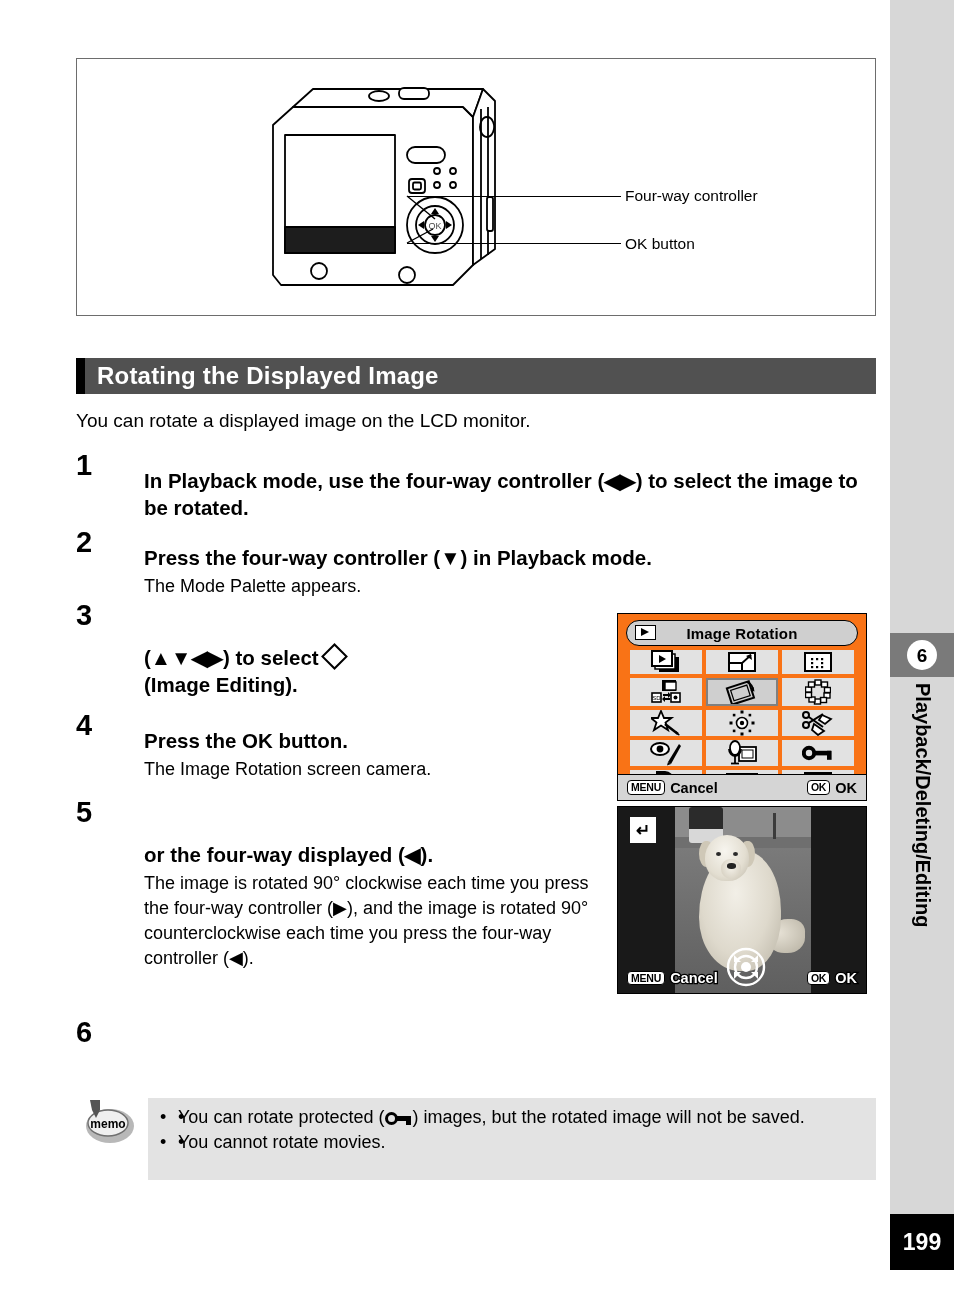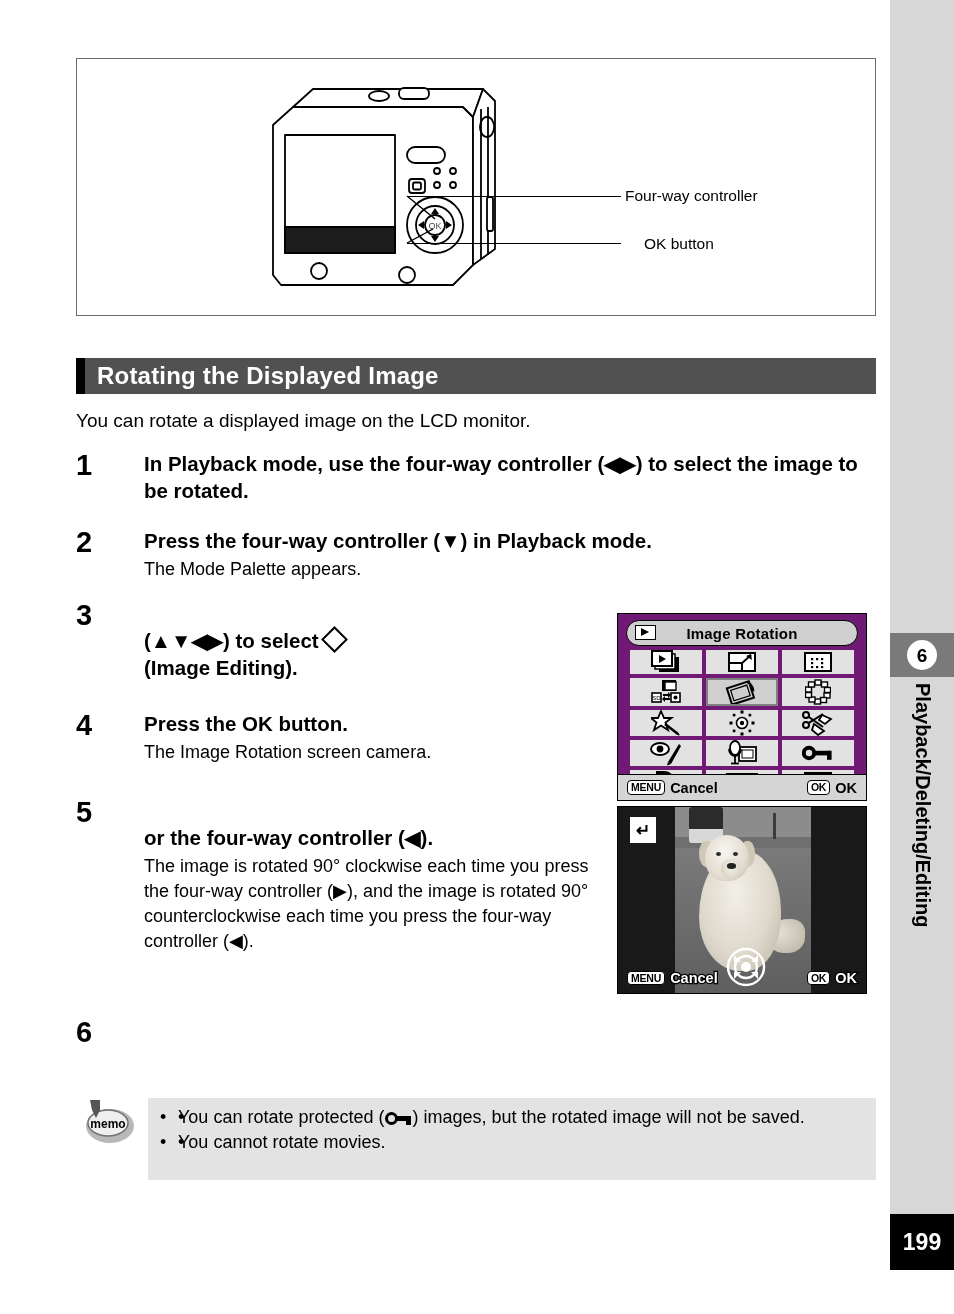--- a/index.html
+++ b/index.html
@@ -44,21 +44,21 @@
   
   #figure-box{
     position:absolute;left:76px;top:58px;width:800px;height:258px;
     border:1px solid #6d6d6d;background:#fff;box-sizing:border-box;
   }
   #camera-illustration{position:absolute;left:180px;top:20px;width:280px;height:220px;}
   .callout-label{
     position:absolute;font-size:15.5px;color:#000;white-space:nowrap;
   }
   #callout-fourway{left:548px;top:128px;}
-  #callout-okbutton{left:548px;top:176px;margin-left:19px;}
+  #callout-okbutton{left:548px;top:176px;}
   .callout-line{position:absolute;background:#000;height:1px;}
   #line-fourway{left:330px;top:137px;width:214px;}
   #line-ok{left:330px;top:184px;width:214px;}
 
   
   #section-heading{
     position:absolute;left:85px;top:358px;width:791px;height:36px;
     background:#515151;color:#fff;
     font-size:24px;font-weight:bold;
     display:flex;align-items:center;
@@ -72,21 +72,21 @@
   #intro-text{
     position:absolute;left:76px;top:408px;width:800px;
     font-size:19px;line-height:26px;
   }
 
   .step{position:absolute;}
   .step-num{
     position:absolute;left:0;top:0;width:52px;
     font-size:29px;font-weight:bold;text-align:left;line-height:30px;
   }
-  .step-body{position:absolute;left:68px;top:0;}
+  .step-body{position:absolute;left:68px;top:17px;}
   .step-title{
     font-size:20.5px;font-weight:bold;line-height:27px;
   }
   .step-desc{
     font-size:18px;line-height:25px;font-weight:normal;margin-top:3px;
   }
 
   #step1{left:76px;top:450px;width:800px;}
   #step2{left:76px;top:527px;width:800px;}
   #step3{left:76px;top:600px;width:520px;}
@@ -109,21 +109,21 @@
   .key-glyph{
     display:inline-block;position:relative;width:26px;height:13px;vertical-align:-2px;margin:0 1px;
   }
   .key-glyph .kh{position:absolute;left:0;top:0;width:13px;height:13px;border-radius:50%;border:3.6px solid #000;box-sizing:border-box;}
   .key-glyph .ks{position:absolute;left:11px;top:4.2px;width:15px;height:4.4px;background:#000;}
   .key-glyph .kt{position:absolute;left:21px;top:4.2px;width:4.4px;height:9px;background:#000;}
 
   
   .lcd{
     position:absolute;left:617px;width:250px;height:188px;
-    border:1.5px solid #000;box-sizing:border-box;background:#701a75;
+    border:1.5px solid #000;box-sizing:border-box;background:#f97316;
   }
   #lcd-mode-palette{top:613px;}
   #lcd-rotation{top:806px;background:#191919;}
 
   
   #mp-titlebar{
     position:absolute;left:8px;top:6px;right:8px;height:24px;
     background:#cfcfcf;border:1.5px solid #000;border-radius:13px;
     display:flex;align-items:center;justify-content:center;
   }
@@ -366,21 +366,21 @@
     <div class="step-title">Press the OK button.</div>
     <div class="step-desc">The Image Rotation screen camera.</div>
   </div>
 </div>
 
 <div class="step" id="step5">
   <div class="step-num">5</div>
   <div class="step-body">
     <div class="step-title">
       <br>
-      <span>or the four-way controller (◀).</span>
+      <span>or the four-way displayed (◀).</span>
     </div>
     <div class="step-desc">The image is rotated 90° clockwise each time you press the four-way controller (▶), and the image is rotated 90° counterclockwise each time you press the four-way controller (◀).</div>
   </div>
 </div>
 
 <div class="step" id="step6">
   <div class="step-num">6</div>
   <div class="step-body">
   </div>
 </div>

